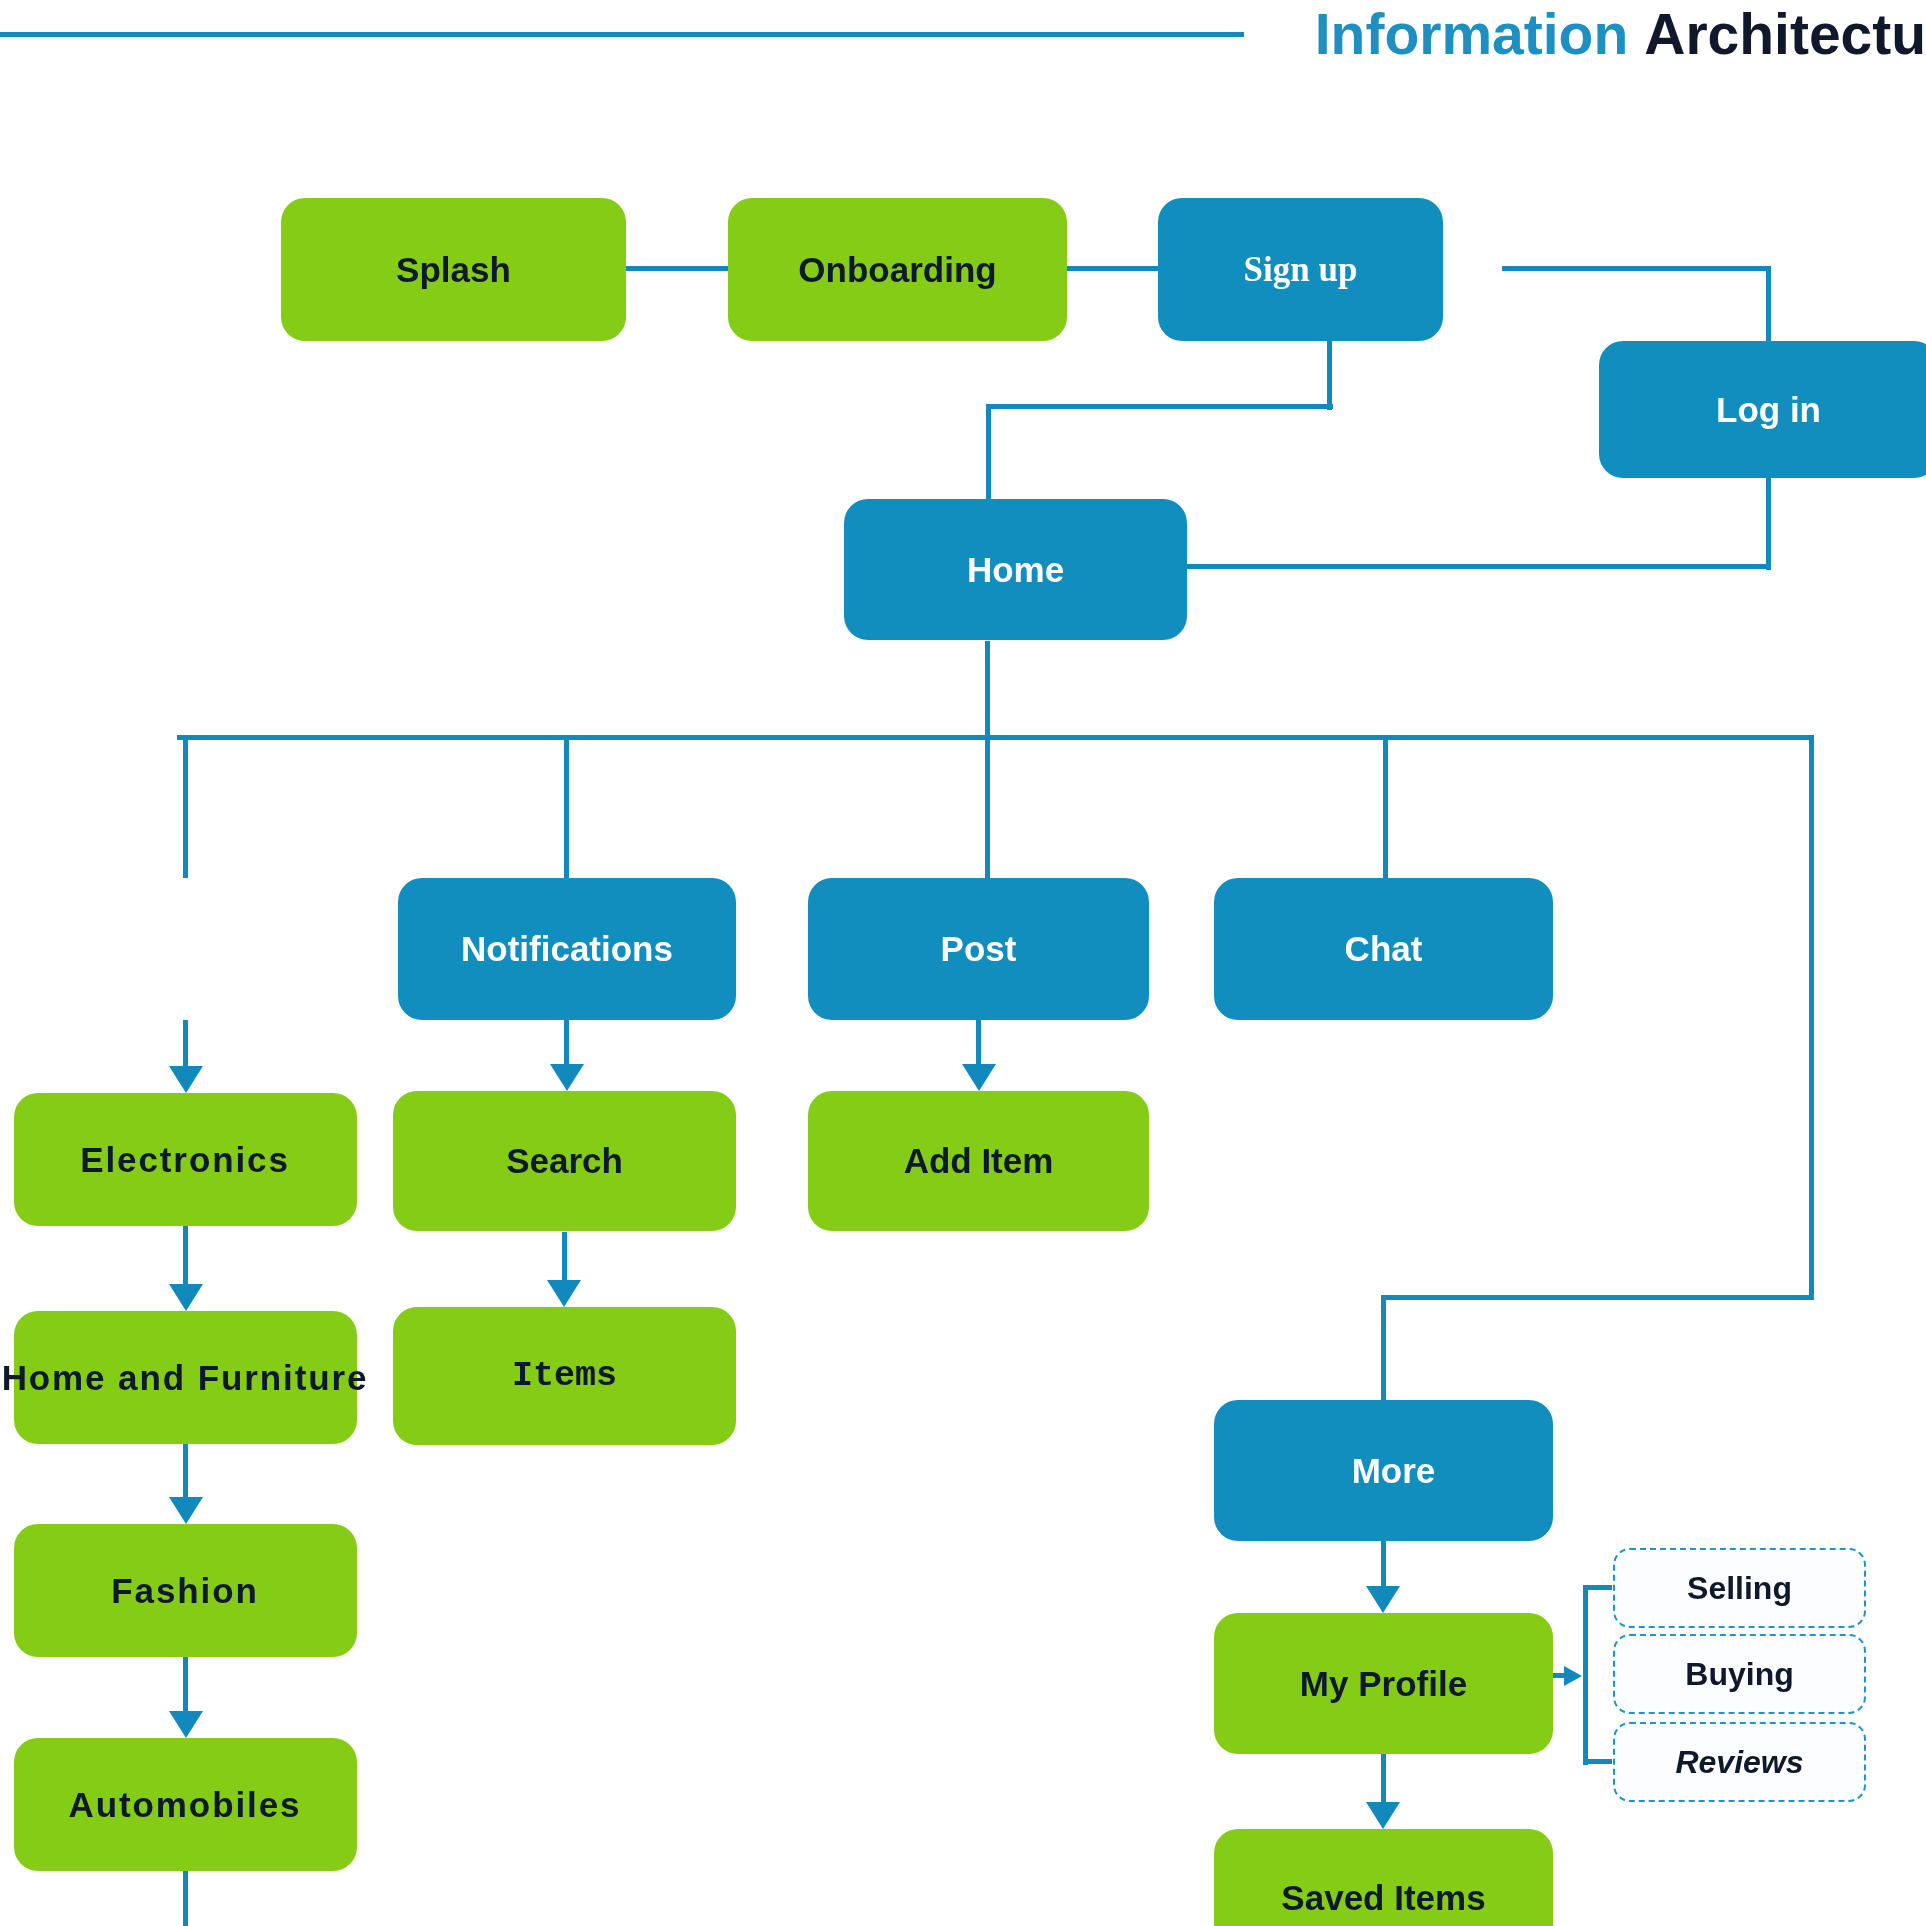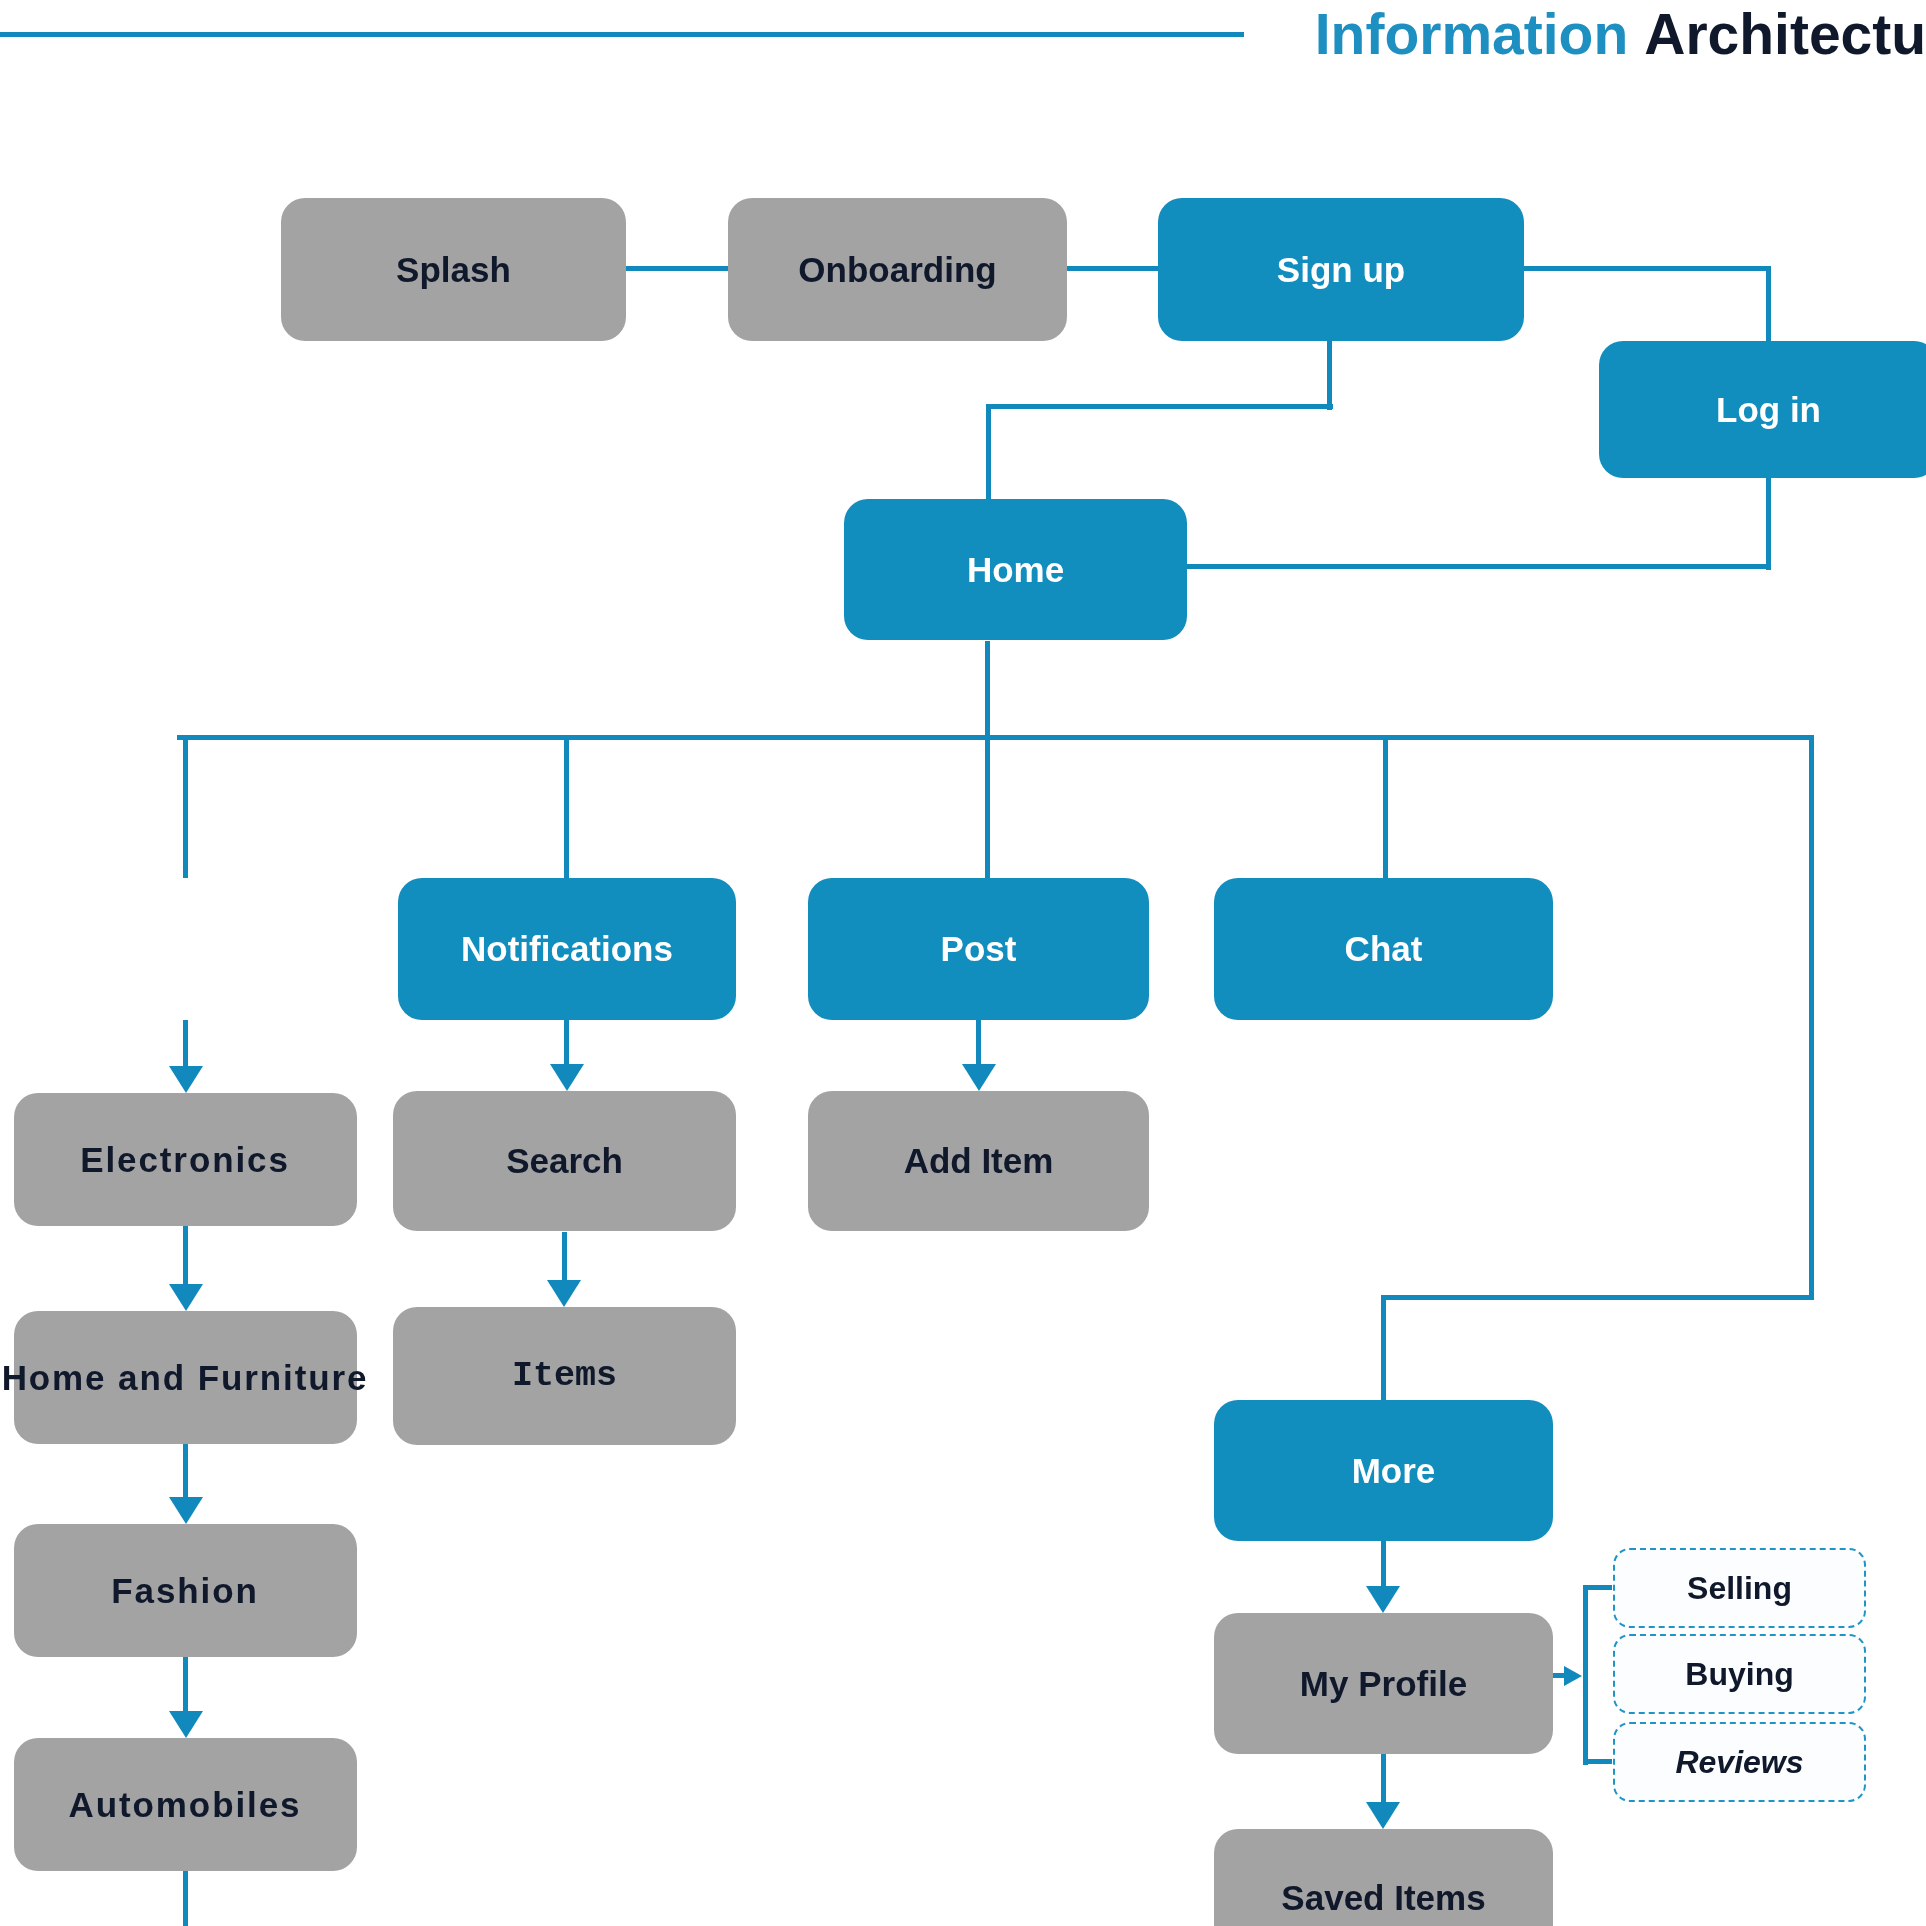--- a/index.html
+++ b/index.html
@@ -1,21 +1,21 @@
 <!DOCTYPE html>
 <html style="font-size:6.2px"><head>
 <meta charset="utf-8">
 <style>
   html,body{margin:0;padding:0;background:#ffffff;}
   body{width:1980px;height:2934px;position:relative;font-family:"Liberation Sans",sans-serif;}
   #canvas{position:absolute;left:0;top:0;width:1980px;height:2934px;overflow:hidden;}
   .node{position:absolute;display:flex;align-items:center;justify-content:center;
         text-align:center;font-weight:700;box-sizing:border-box;white-space:nowrap;}
   .node.primary{background:#118DBE;color:#ffffff;border-radius:24px;font-size:35px;}
-  .node.light{background:#a3a3a3;color:#10192B;border-radius:24px;font-size:35px;}
+  .node.light{background:#84cc16;color:#10192B;border-radius:24px;font-size:35px;}
   .node.wide{letter-spacing:1.9px;}
   .node.dashed{background:#FBFDFF;color:#10192B;border:2.7px dashed #1E95C6;
                border-radius:17px;font-size:32px;}
   .seg{position:absolute;background:#1189BD;}
   .head-d{position:absolute;width:0;height:0;border-left:17px solid transparent;
           border-right:17px solid transparent;border-top:27px solid #1189BD;}
   .head-r{position:absolute;width:0;height:0;border-top:10.4px solid transparent;
           border-bottom:10.4px solid transparent;border-left:18.5px solid #1189BD;}
   .title{position:absolute;top:0;right:0;font-weight:700;font-size:57px;
          line-height:68px;white-space:nowrap;}
@@ -65,21 +65,21 @@
     <div class="seg" style="left: 976px; top: 1020px; width: 5.4px; height: 54px;"></div>
     <div class="head-d" style="left: 962px; top: 1064px;"></div>
     <div class="seg" style="left: 1381px; top: 1541px; width: 5.4px; height: 55px;"></div>
     <div class="head-d" style="left: 1366px; top: 1586px;"></div>
     <div class="seg" style="left: 1381px; top: 1754px; width: 5.4px; height: 57px;"></div>
     <div class="head-d" style="left: 1366px; top: 1802px;"></div>
     <div class="seg" style="left: 1553px; top: 1673px; width: 16px; height: 5.4px;"></div>
     <div class="head-r" style="left: 1564px; top: 1666px;"></div>
     <div class="node light" style="left: 281px; top: 198px; width: 345px; height: 143px;">Splash</div>
     <div class="node light" style="left: 728px; top: 198px; width: 339px; height: 143px;">Onboarding</div>
-    <div class="node primary" style="left: 1158px; top: 198px; width: 366px; height: 143px;">Sign up</div>
+    <div class="node primary" style="left: 1158px; top: 198px; width: 285px; height: 143px; font-family: Liberation Serif, serif;">Sign up</div>
     <div class="node primary" style="left: 1599px; top: 341px; width: 339px; height: 137px;">Log in</div>
     <div class="node primary" style="left: 844px; top: 499px; width: 343px; height: 141px;">Home</div>
     <div class="node primary" style="left: 398px; top: 878px; width: 338px; height: 142px;">Notifications</div>
     <div class="node primary" style="left: 808px; top: 878px; width: 341px; height: 142px;">Post</div>
     <div class="node primary" style="left: 1214px; top: 878px; width: 339px; height: 142px;">Chat</div>
     <div class="node light wide" style="left: 13.5px; top: 1093px; width: 343px; height: 133px;">Electronics</div>
     <div class="node light wide" style="left: 13.5px; top: 1311px; width: 343px; height: 133px;">Home and Furniture</div>
     <div class="node light wide" style="left: 13.5px; top: 1524px; width: 343px; height: 133px;">Fashion</div>
     <div class="node light wide" style="left: 13.5px; top: 1738px; width: 343px; height: 133px;">Automobiles</div>
     <div class="node light" style="left: 393px; top: 1091px; width: 343px; height: 140px;">Search</div>

